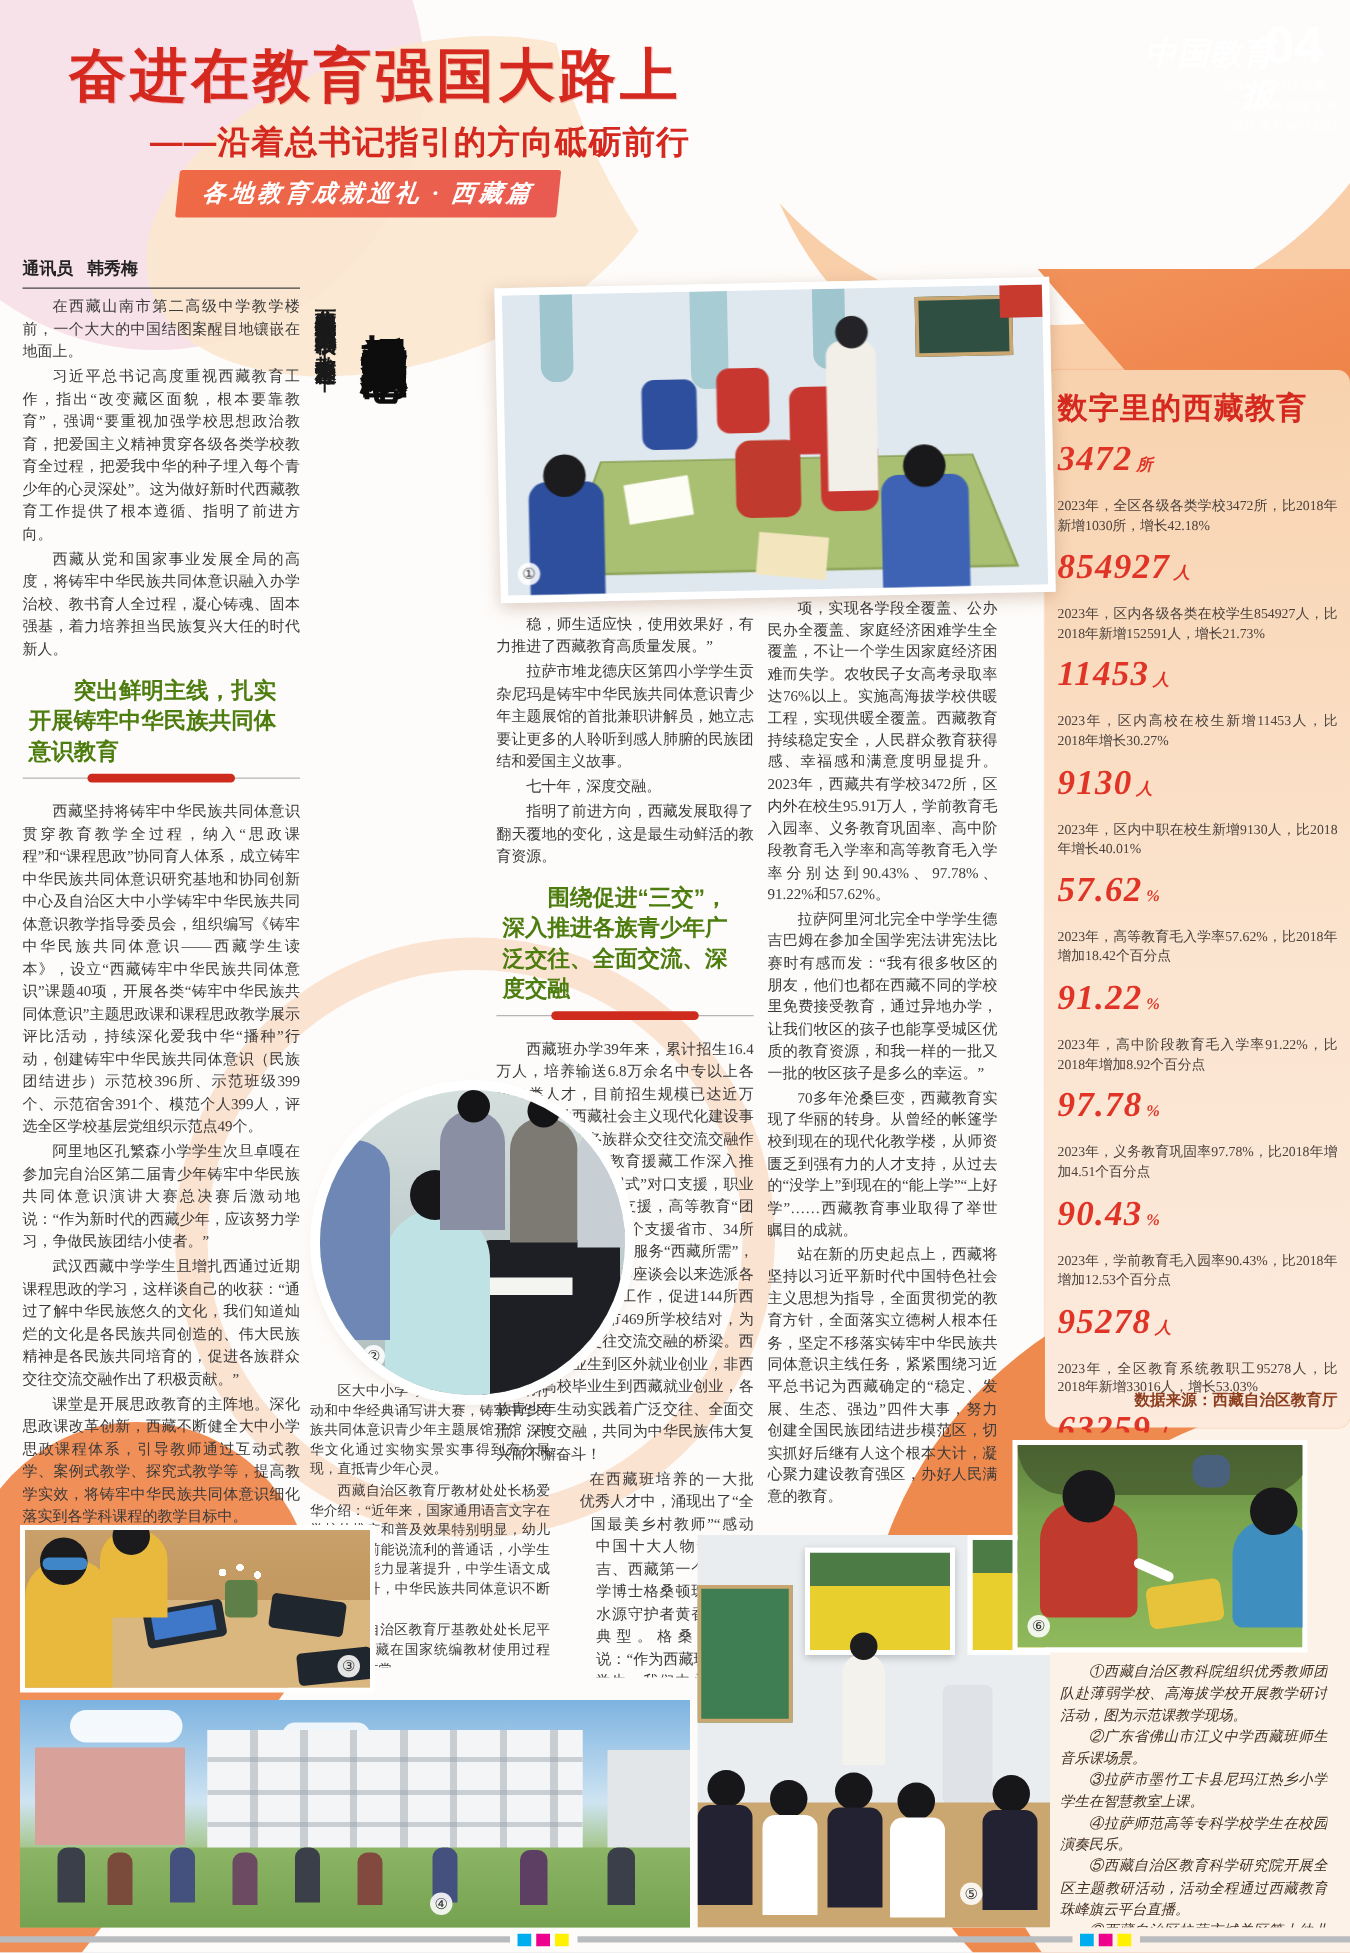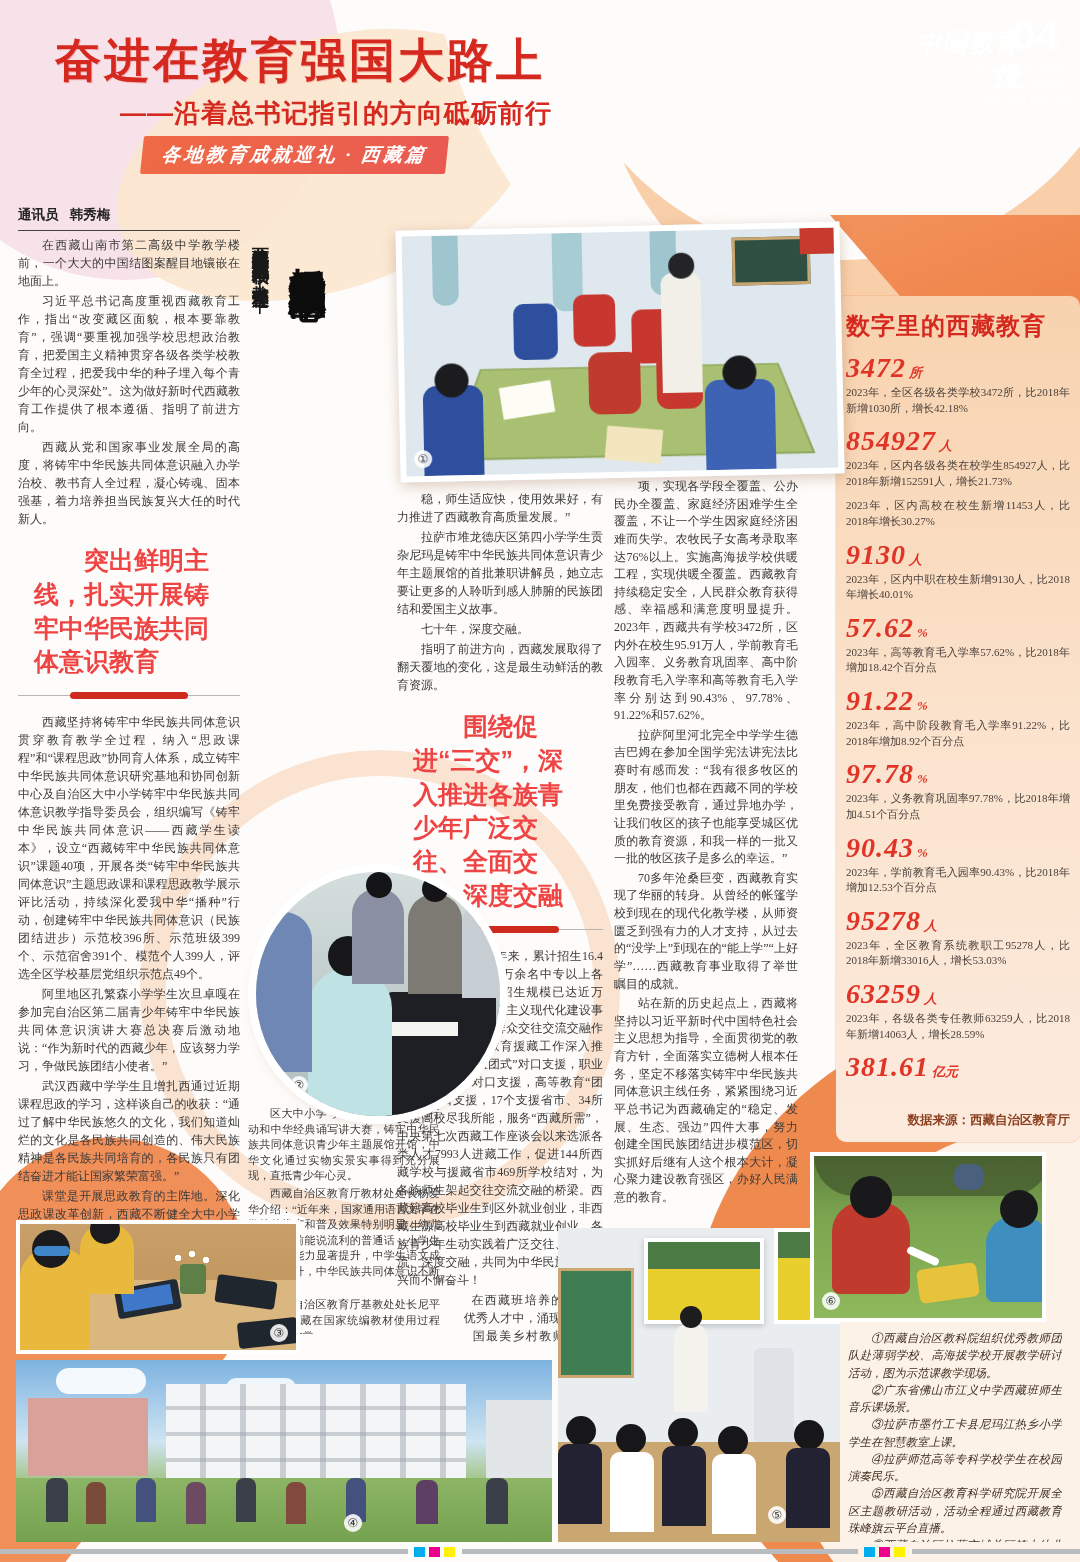--- a/index.html
+++ b/index.html
@@ -43,21 +43,21 @@
   .col{position:absolute;text-align:justify;overflow:hidden;}
   .col p{margin:0 0 2px 0;text-indent:2em;font-size:12px;line-height:1.5;}
   #col-left{left:18px;top:236px;width:222px;height:1092px;}
   #col-mid{left:397px;top:490px;width:206px;height:852px;font-size:12px;}
   #col-right{left:614px;top:478px;width:184px;height:852px;font-size:11.5px;}
   #col-right p{font-size:12px;line-height:1.47;}
   #col-leftsub{left:248px;top:1106px;width:192px;height:228px;font-size:11px;}
   #col-leftsub p{font-size:11px;line-height:1.42;}
 
   .sec-head{margin:12px 0 10px 0;}
-  .sec-head h3{margin:16px;font-size:25px;line-height:1.35;color:#ef4444;font-weight:800;text-indent:2em;
+  .sec-head h3{margin:5px;font-size:18px;line-height:1.35;color:#4d7c0f;font-weight:800;text-indent:2em;
                font-family:"Liberation Sans",sans-serif;text-align:left;}
   .sec-rule{position:relative;border-top:1px solid #b5b5b5;margin-top:9px;height:8px;}
   .sec-rule .red-bar{position:absolute;left:50%;top:-4px;transform:translateX(-50%);width:118px;height:7px;
                      background:#cf2a1e;border-radius:3.5px;}
 
   
   .v-sub{position:absolute;left:249px;top:234px;height:660px;writing-mode:vertical-rl;font-size:17px;font-weight:700;
          color:#1a1a1a;letter-spacing:1px;font-family:"Liberation Sans",sans-serif;}
   .v-main{position:absolute;left:282px;top:238px;height:700px;writing-mode:vertical-rl;font-size:37px;font-weight:900;
           color:#0d0d0d;letter-spacing:1px;font-family:"Liberation Sans",sans-serif;}
@@ -78,21 +78,21 @@
   #photo6{left:810px;top:1152px;width:236px;height:170px;background:linear-gradient(180deg,#5d7e3e 0%,#79a34e 35%,#8fb95c 100%);border:4px solid #fff;}
 
   
   #stats{position:absolute;left:846px;top:310px;width:224px;height:836px;overflow:hidden;}
   .stats-title{margin:0 0 10px 0;color:#d5281e;font-size:24px;font-weight:900;letter-spacing:1px;
                font-family:"Liberation Sans",sans-serif;}
   .stat{margin-bottom:9px;}
   .stat-val{color:#e03427;font-family:"Liberation Serif",serif;font-style:italic;font-weight:700;}
   .stat-val .num{font-size:28px;letter-spacing:1px;}
   .stat-val .unit{font-size:13px;margin-left:3px;}
-  .stat-desc{margin:1px 0 0 0;font-size:11px;line-height:1.42;color:#4a413c;text-align:justify;}
+  .stat-desc{margin:14px 0 0 0;font-size:11px;line-height:1.42;color:#4a413c;text-align:justify;}
   .stats-source{position:absolute;left:846px;top:1112px;width:224px;text-align:right;color:#8c3f1f;
                 font-size:12.5px;font-weight:800;font-family:"Liberation Sans",sans-serif;}
 
   
   #captions{position:absolute;left:848px;top:1330px;width:214px;height:212px;overflow:hidden;text-align:justify;}
   #captions p{margin:0;font-size:11.5px;line-height:1.5;text-indent:2em;color:#3f2e20;font-style:italic;}
 
   
   .cutout{float:left;width:80px;height:232px;shape-outside:inset(0 round 0 120px 120px 0);}
 
@@ -145,21 +145,21 @@
     <p data-name="body-paragraph">习近平总书记高度重视西藏教育工作，指出“改变藏区面貌，根本要靠教育”，强调“要重视加强学校思想政治教育，把爱国主义精神贯穿各级各类学校教育全过程，把爱我中华的种子埋入每个青少年的心灵深处”。这为做好新时代西藏教育工作提供了根本遵循、指明了前进方向。</p>
     <p data-name="body-paragraph">西藏从党和国家事业发展全局的高度，将铸牢中华民族共同体意识融入办学治校、教书育人全过程，凝心铸魂、固本强基，着力培养担当民族复兴大任的时代新人。</p>
     <div class="sec-head" data-name="section-header">
       <h3 data-name="section-title">突出鲜明主线，扎实开展铸牢中华民族共同体意识教育</h3>
       <div class="sec-rule" data-name="section-rule">
           <span class="red-bar" data-name="section-rule-accent"></span>
         </div>
     </div>
     <p data-name="body-paragraph">西藏坚持将铸牢中华民族共同体意识贯穿教育教学全过程，纳入“思政课程”和“课程思政”协同育人体系，成立铸牢中华民族共同体意识研究基地和协同创新中心及自治区大中小学铸牢中华民族共同体意识教学指导委员会，组织编写《铸牢中华民族共同体意识——西藏学生读本》，设立“西藏铸牢中华民族共同体意识”课题40项，开展各类“铸牢中华民族共同体意识”主题思政课和课程思政教学展示评比活动，持续深化爱我中华“播种”行动，创建铸牢中华民族共同体意识（民族团结进步）示范校396所、示范班级399个、示范宿舍391个、模范个人399人，评选全区学校基层党组织示范点49个。</p>
     <p data-name="body-paragraph">阿里地区孔繁森小学学生次旦卓嘎在参加完自治区第二届青少年铸牢中华民族共同体意识演讲大赛总决赛后激动地说：“作为新时代的西藏少年，应该努力学习，争做民族团结小使者。”</p>
-    <p data-name="body-paragraph">武汉西藏中学学生且增扎西通过近期课程思政的学习，这样谈自己的收获：“通过了解中华民族悠久的文化，我们知道灿烂的文化是各民族共同创造的、伟大民族精神是各民族共同培育的，各民族只有团结奋进才能让国家繁荣富强。”</p>
+    <p data-name="body-paragraph">武汉西藏中学学生且增扎西通过近期课程思政的学习，这样谈自己的收获：“通过了解中华民族悠久的文化，我们知道灿烂的文化是各民族共同创造的、伟大民族精神是各民族共同培育的，促进各族群众交往交流交融作出了积极贡献。”</p>
     <p data-name="body-paragraph">课堂是开展思政教育的主阵地。深化思政课改革创新，西藏不断健全大中小学思政课程体系，引导教师通过互动式教学、案例式教学、探究式教学等，提高教学实效，将铸牢中华民族共同体意识细化落实到各学科课程的教学目标中。</p>
     <div class="sec-head" data-name="section-header">
       <h3 data-name="section-title">聚焦培根铸魂，全力构筑中华民族共有精神家园</h3>
       <div class="sec-rule" data-name="section-rule">
           <span class="red-bar" data-name="section-rule-accent"></span>
         </div>
     </div>
     <p data-name="body-paragraph">西藏全面落实国家通用语言文字作为学校教育教学基本用语用字的法定要求，在全国民族地区率先实现国家统编教材、国家通用语言文字版教材使用全覆盖，率先推进中职学校起始年级三科统编教材使用全覆盖。高校统一使用马工程重点教材，课程覆盖率和教材使用率均居全国前列。把“说好普通话，写好规范字”纳入教育教学常规管理，加强学前普通话教育。每年2000多名教师参加国家通用语言文字素养提升培训。1142所学校完成语言文字达标建设及考核验收，80所学校创建为国家级、自治区级语言文字规范化示范校。实施中华经典诵读进校园工程，举办全</p>
   </div>
 
@@ -236,20 +236,21 @@
 
     <div class="stat" data-name="stat-item">
       <div class="stat-val" data-name="stat-value"><span class="num">3472</span><span class="unit">所</span></div>
       <p class="stat-desc" data-name="stat-desc">2023年，全区各级各类学校3472所，比2018年新增1030所，增长42.18%</p>
     </div>
     <div class="stat" data-name="stat-item">
       <div class="stat-val" data-name="stat-value"><span class="num">854927</span><span class="unit">人</span></div>
       <p class="stat-desc" data-name="stat-desc">2023年，区内各级各类在校学生854927人，比2018年新增152591人，增长21.73%</p>
     </div>
     <div class="stat" data-name="stat-item">
+      <div class="stat-val" data-name="stat-value"><span class="num">11453</span><span class="unit">人</span></div>
       <p class="stat-desc" data-name="stat-desc">2023年，区内高校在校生新增11453人，比2018年增长30.27%</p>
     </div>
     <div class="stat" data-name="stat-item">
       <div class="stat-val" data-name="stat-value"><span class="num">9130</span><span class="unit">人</span></div>
       <p class="stat-desc" data-name="stat-desc">2023年，区内中职在校生新增9130人，比2018年增长40.01%</p>
     </div>
     <div class="stat" data-name="stat-item">
       <div class="stat-val" data-name="stat-value"><span class="num">57.62</span><span class="unit">%</span></div>
       <p class="stat-desc" data-name="stat-desc">2023年，高等教育毛入学率57.62%，比2018年增加18.42个百分点</p>
     </div>

